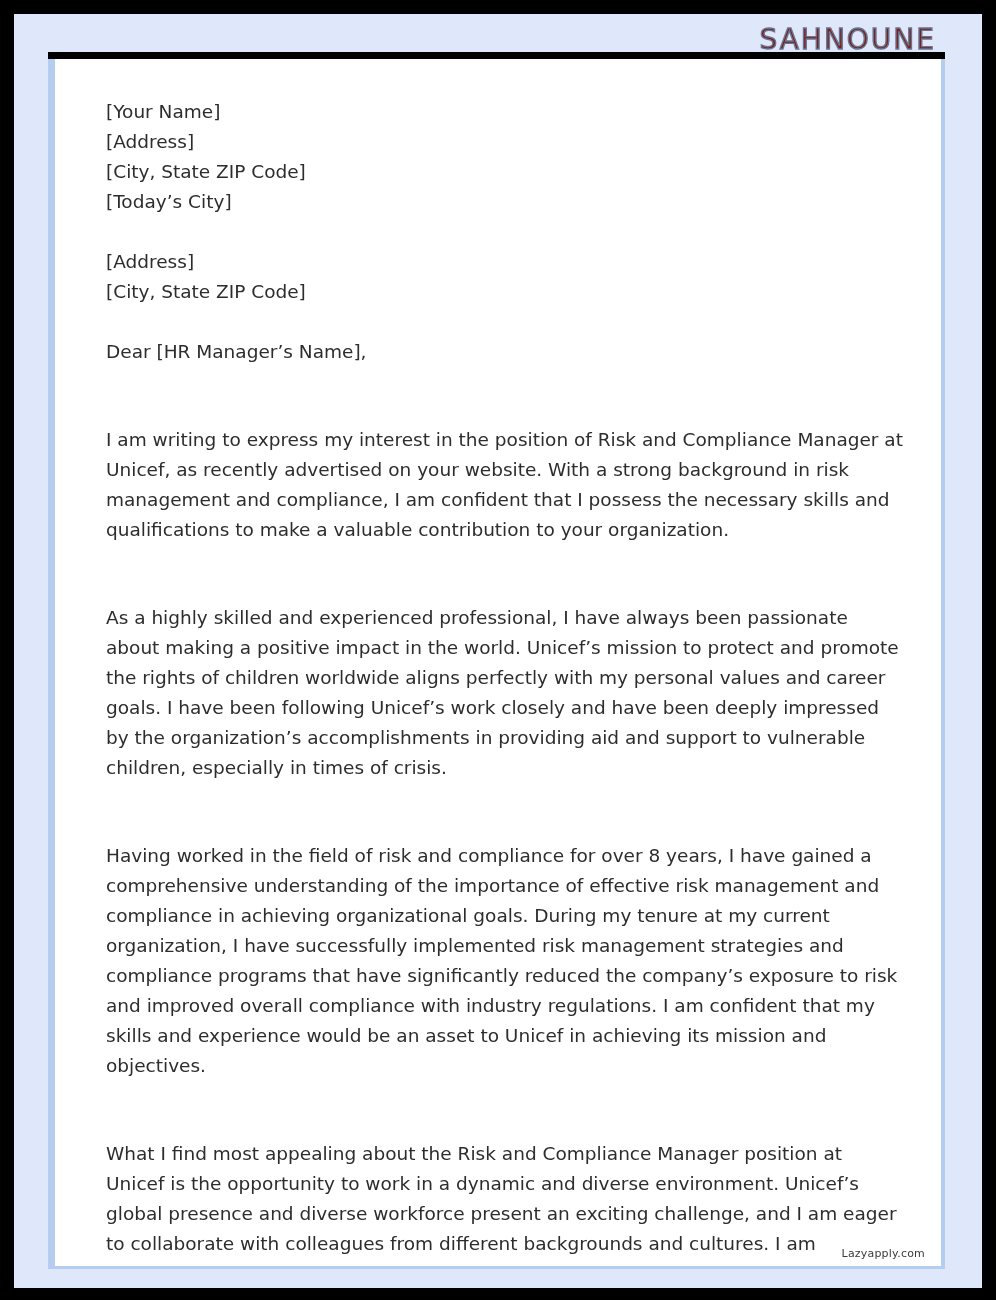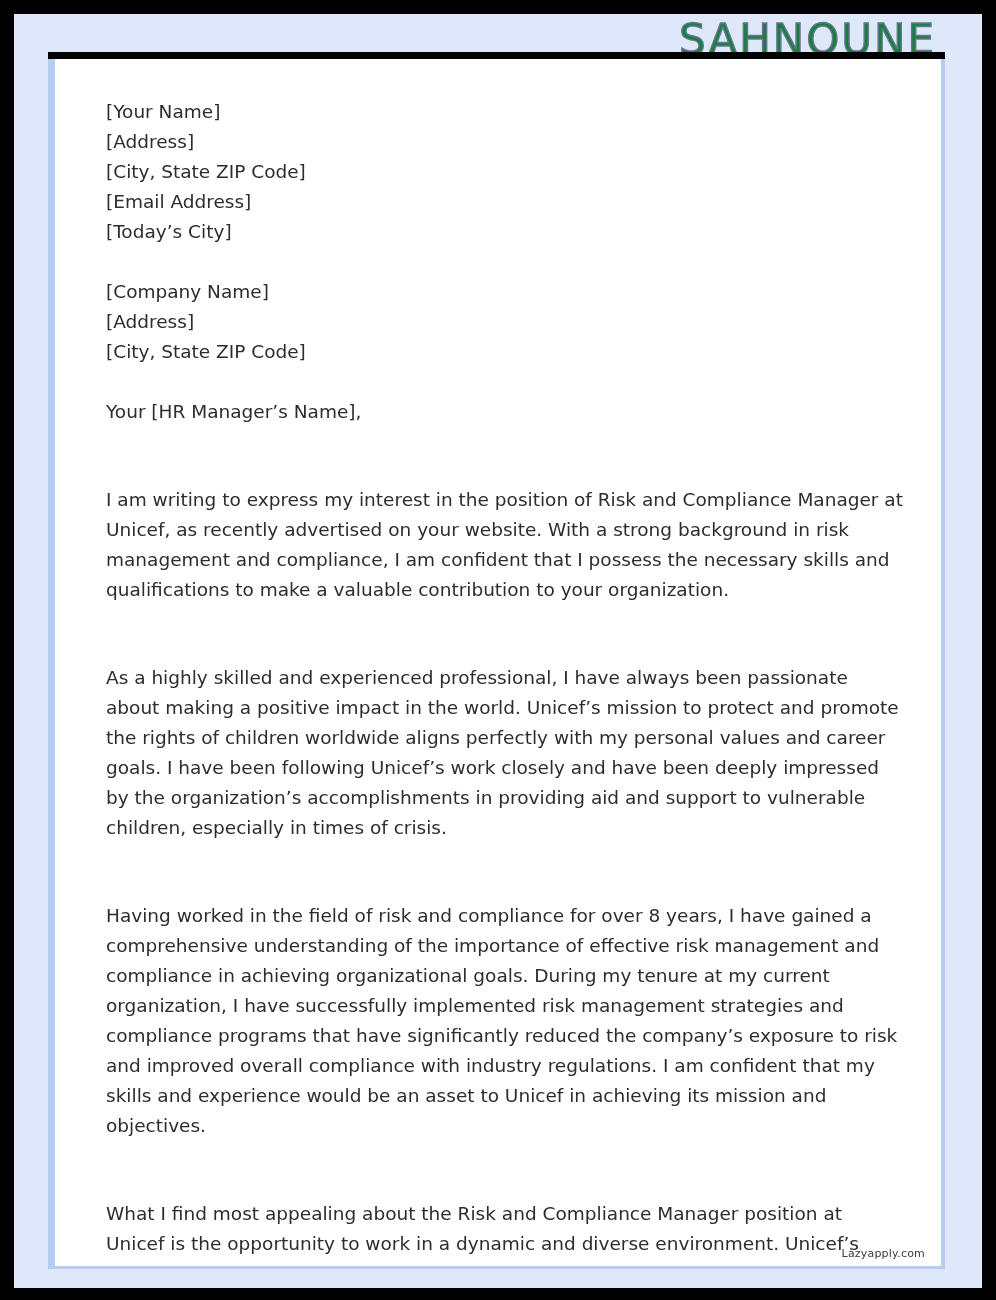--- a/index.html
+++ b/index.html
@@ -29,25 +29,25 @@
 
   
   #letterhead {
     position:absolute;
     top:4px; right:46px;
     height:44px;
     display:flex; align-items:center; justify-content:flex-end;
   }
   #letterhead-name {
     font-family:"DejaVu Sans", sans-serif;
-    font-size:42px;
+    font-size:28px;
     font-weight:400;
     letter-spacing:2px;
     line-height:44px;
-    color:#15803d;
+    color:#7f1d1d;
     -webkit-text-stroke:1.4px #67768f;
     text-stroke:1.4px #67768f;
     white-space:nowrap;
   }
 
   
   #header-rule {
     position:absolute;
     left:34px; top:38px;
     width:897px; height:7px;
@@ -108,35 +108,33 @@
 
     <div id="header-rule"></div>
 
     <div id="letter-sheet">
       <div id="letter-body">
 
         <div>
           <div class="letter-line">[Your Name]</div>
           <div class="letter-line">[Address]</div>
           <div class="letter-line">[City, State ZIP Code]</div>
-          <div class="letter-line">[Email Address]</div>
           <div class="letter-line">[Today’s City]</div>
         </div>
 
         <div class="block-gap"></div>
 
         <div>
-          <div class="letter-line">[Company Name]</div>
           <div class="letter-line">[Address]</div>
           <div class="letter-line">[City, State ZIP Code]</div>
         </div>
 
         <div class="block-gap"></div>
 
-        <div class="letter-line">Your [HR Manager’s Name],</div>
+        <div class="letter-line">Dear [HR Manager’s Name],</div>
 
         <div class="para-gap"></div>
 
         <div class="letter-paragraph">I am writing to express my interest in the position of Risk and Compliance Manager at Unicef, as recently advertised on your website. With a strong background in risk management and compliance, I am confident that I possess the necessary skills and qualifications to make a valuable contribution to your organization.</div>
         <div class="para-gap"></div>
 
         <div class="letter-paragraph">As a highly skilled and experienced professional, I have always been passionate about making a positive impact in the world. Unicef’s mission to protect and promote the rights of children worldwide aligns perfectly with my personal values and career goals. I have been following Unicef’s work closely and have been deeply impressed by the organization’s accomplishments in providing aid and support to vulnerable children, especially in times of crisis.</div>
         <div class="para-gap"></div>
 
         <div class="letter-paragraph">Having worked in the field of risk and compliance for over 8 years, I have gained a comprehensive understanding of the importance of effective risk management and compliance in achieving organizational goals. During my tenure at my current organization, I have successfully implemented risk management strategies and compliance programs that have significantly reduced the company’s exposure to risk and improved overall compliance with industry regulations. I am confident that my skills and experience would be an asset to Unicef in achieving its mission and objectives.</div>

